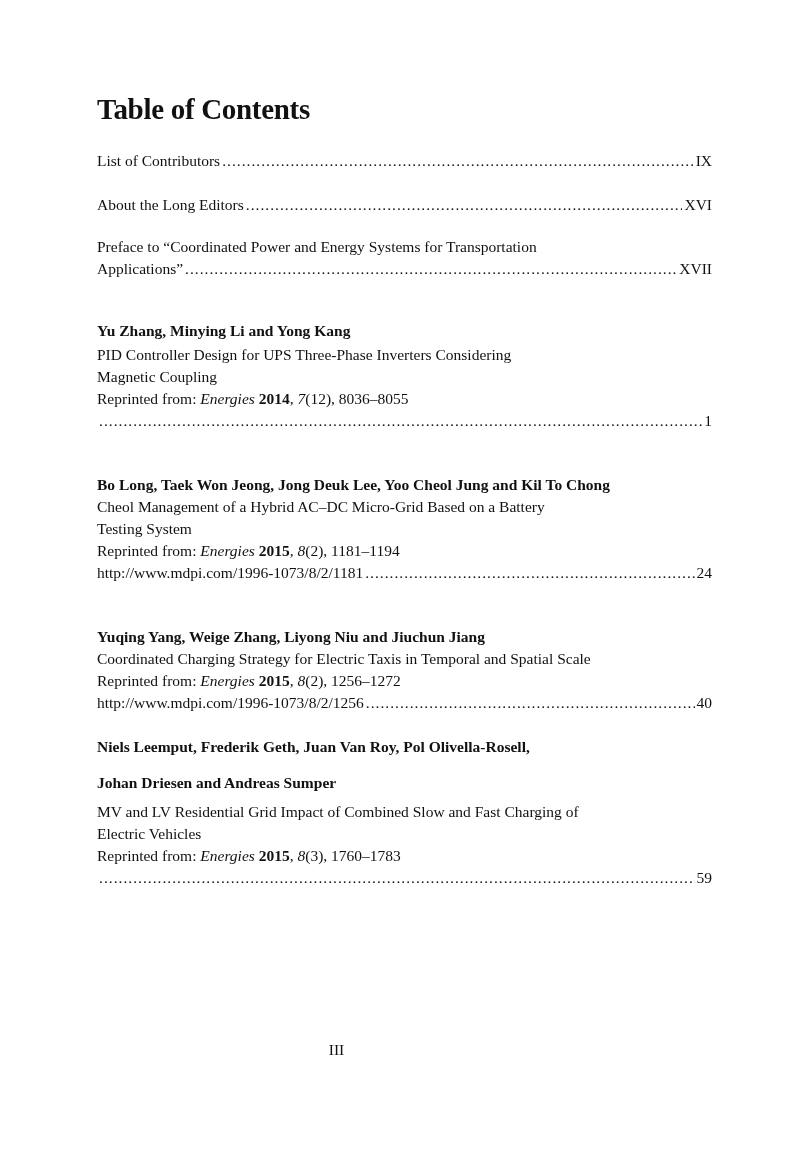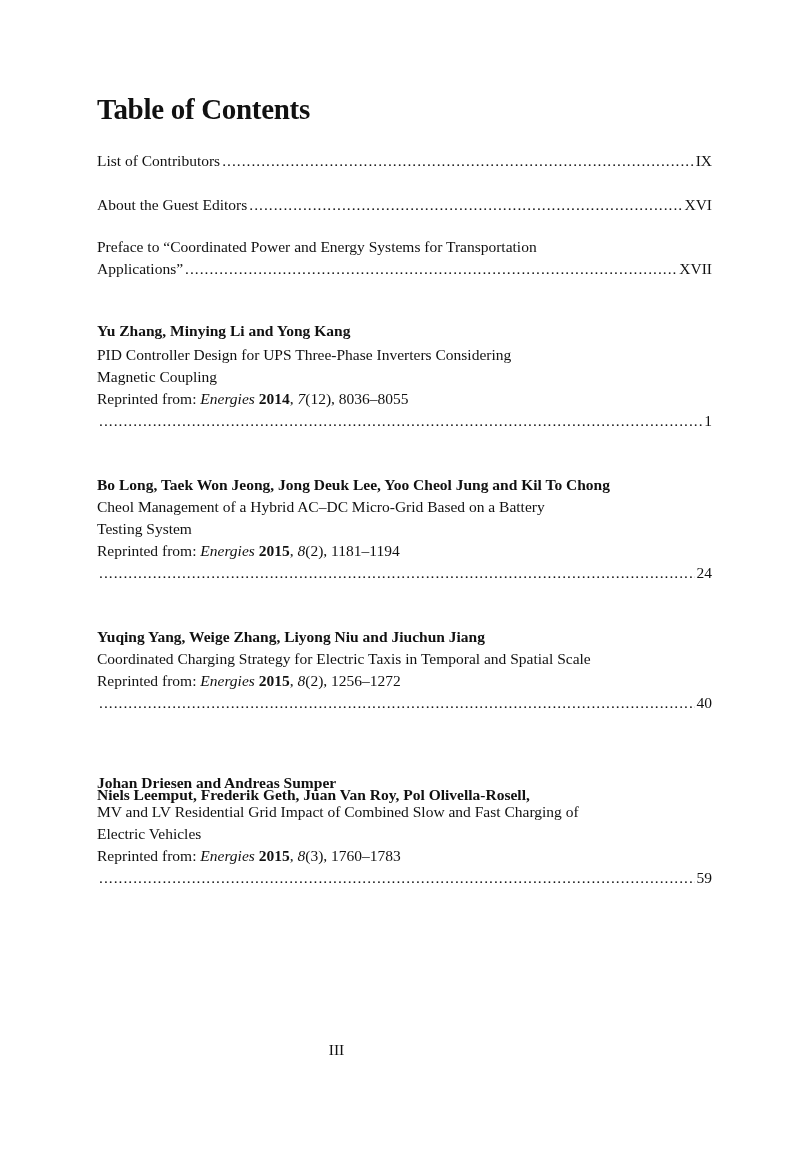--- a/index.html
+++ b/index.html
@@ -21,21 +21,21 @@
 
 <div class="page">
   <div class="title">Table of Contents</div>
 
   <div class="line leader" style="top:150px">
     <span class="txt">List of Contributors</span>
     <span class="dots"></span>
     <span class="pg">IX</span>
   </div>
   <div class="line leader" style="top:194px">
-    <span class="txt">About the Guest Editors</span>
+    <span class="txt">About the Long Editors</span>
     <span class="dots"></span>
     <span class="pg">XVI</span>
   </div>
   <div class="line" style="top:236px">Preface to “Coordinated Power and Energy Systems for Transportation</div>
   <div class="line leader" style="top:258px">
     <span class="txt">Applications”</span>
     <span class="dots"></span>
     <span class="pg">XVII</span>
   </div>
 
@@ -53,39 +53,41 @@
   </div>
 
   <div>
     <div class="line bold" style="top:474px">Bo Long, Taek Won Jeong, Jong Deuk Lee, Yoo Cheol Jung and Kil To Chong</div>
     <div class="line" style="top:496px">Cheol Management of a Hybrid AC–DC Micro-Grid Based on a Battery</div>
     <div class="line" style="top:518px">Testing System</div>
     <div class="line" style="top:540px">
       <span>Reprinted from: </span><span class="it">Energies</span> <span class="bold">2015</span><span>, </span><span class="it">8</span><span>(2), 1181–1194</span>
     </div>
     <div class="line leader" style="top:562px">
+      <span class="txt">http://www.mdpi.com/1996-1073/8/2/1181</span>
       <span class="dots"></span>
       <span class="pg">24</span>
     </div>
   </div>
 
   <div>
     <div class="line bold" style="top:626px">Yuqing Yang, Weige Zhang, Liyong Niu and Jiuchun Jiang</div>
     <div class="line" style="top:648px">Coordinated Charging Strategy for Electric Taxis in Temporal and Spatial Scale</div>
     <div class="line" style="top:670px">
       <span>Reprinted from: </span><span class="it">Energies</span> <span class="bold">2015</span><span>, </span><span class="it">8</span><span>(2), 1256–1272</span>
     </div>
     <div class="line leader" style="top:692px">
+      <span class="txt">http://www.mdpi.com/1996-1073/8/2/1256</span>
       <span class="dots"></span>
       <span class="pg">40</span>
     </div>
   </div>
 
   <div>
-    <div class="line bold" style="top:784px">Niels Leemput, Frederik Geth, Juan Van Roy, Pol Olivella-Rosell,</div>
+    <div class="line bold" style="top:736px">Niels Leemput, Frederik Geth, Juan Van Roy, Pol Olivella-Rosell,</div>
     <div class="line bold" style="top:772px">Johan Driesen and Andreas Sumper</div>
     <div class="line" style="top:801px">MV and LV Residential Grid Impact of Combined Slow and Fast Charging of</div>
     <div class="line" style="top:823px">Electric Vehicles</div>
     <div class="line" style="top:845px">
       <span>Reprinted from: </span><span class="it">Energies</span> <span class="bold">2015</span><span>, </span><span class="it">8</span><span>(3), 1760–1783</span>
     </div>
     <div class="line leader" style="top:867px">
       <span class="dots"></span>
       <span class="pg">59</span>
     </div>

